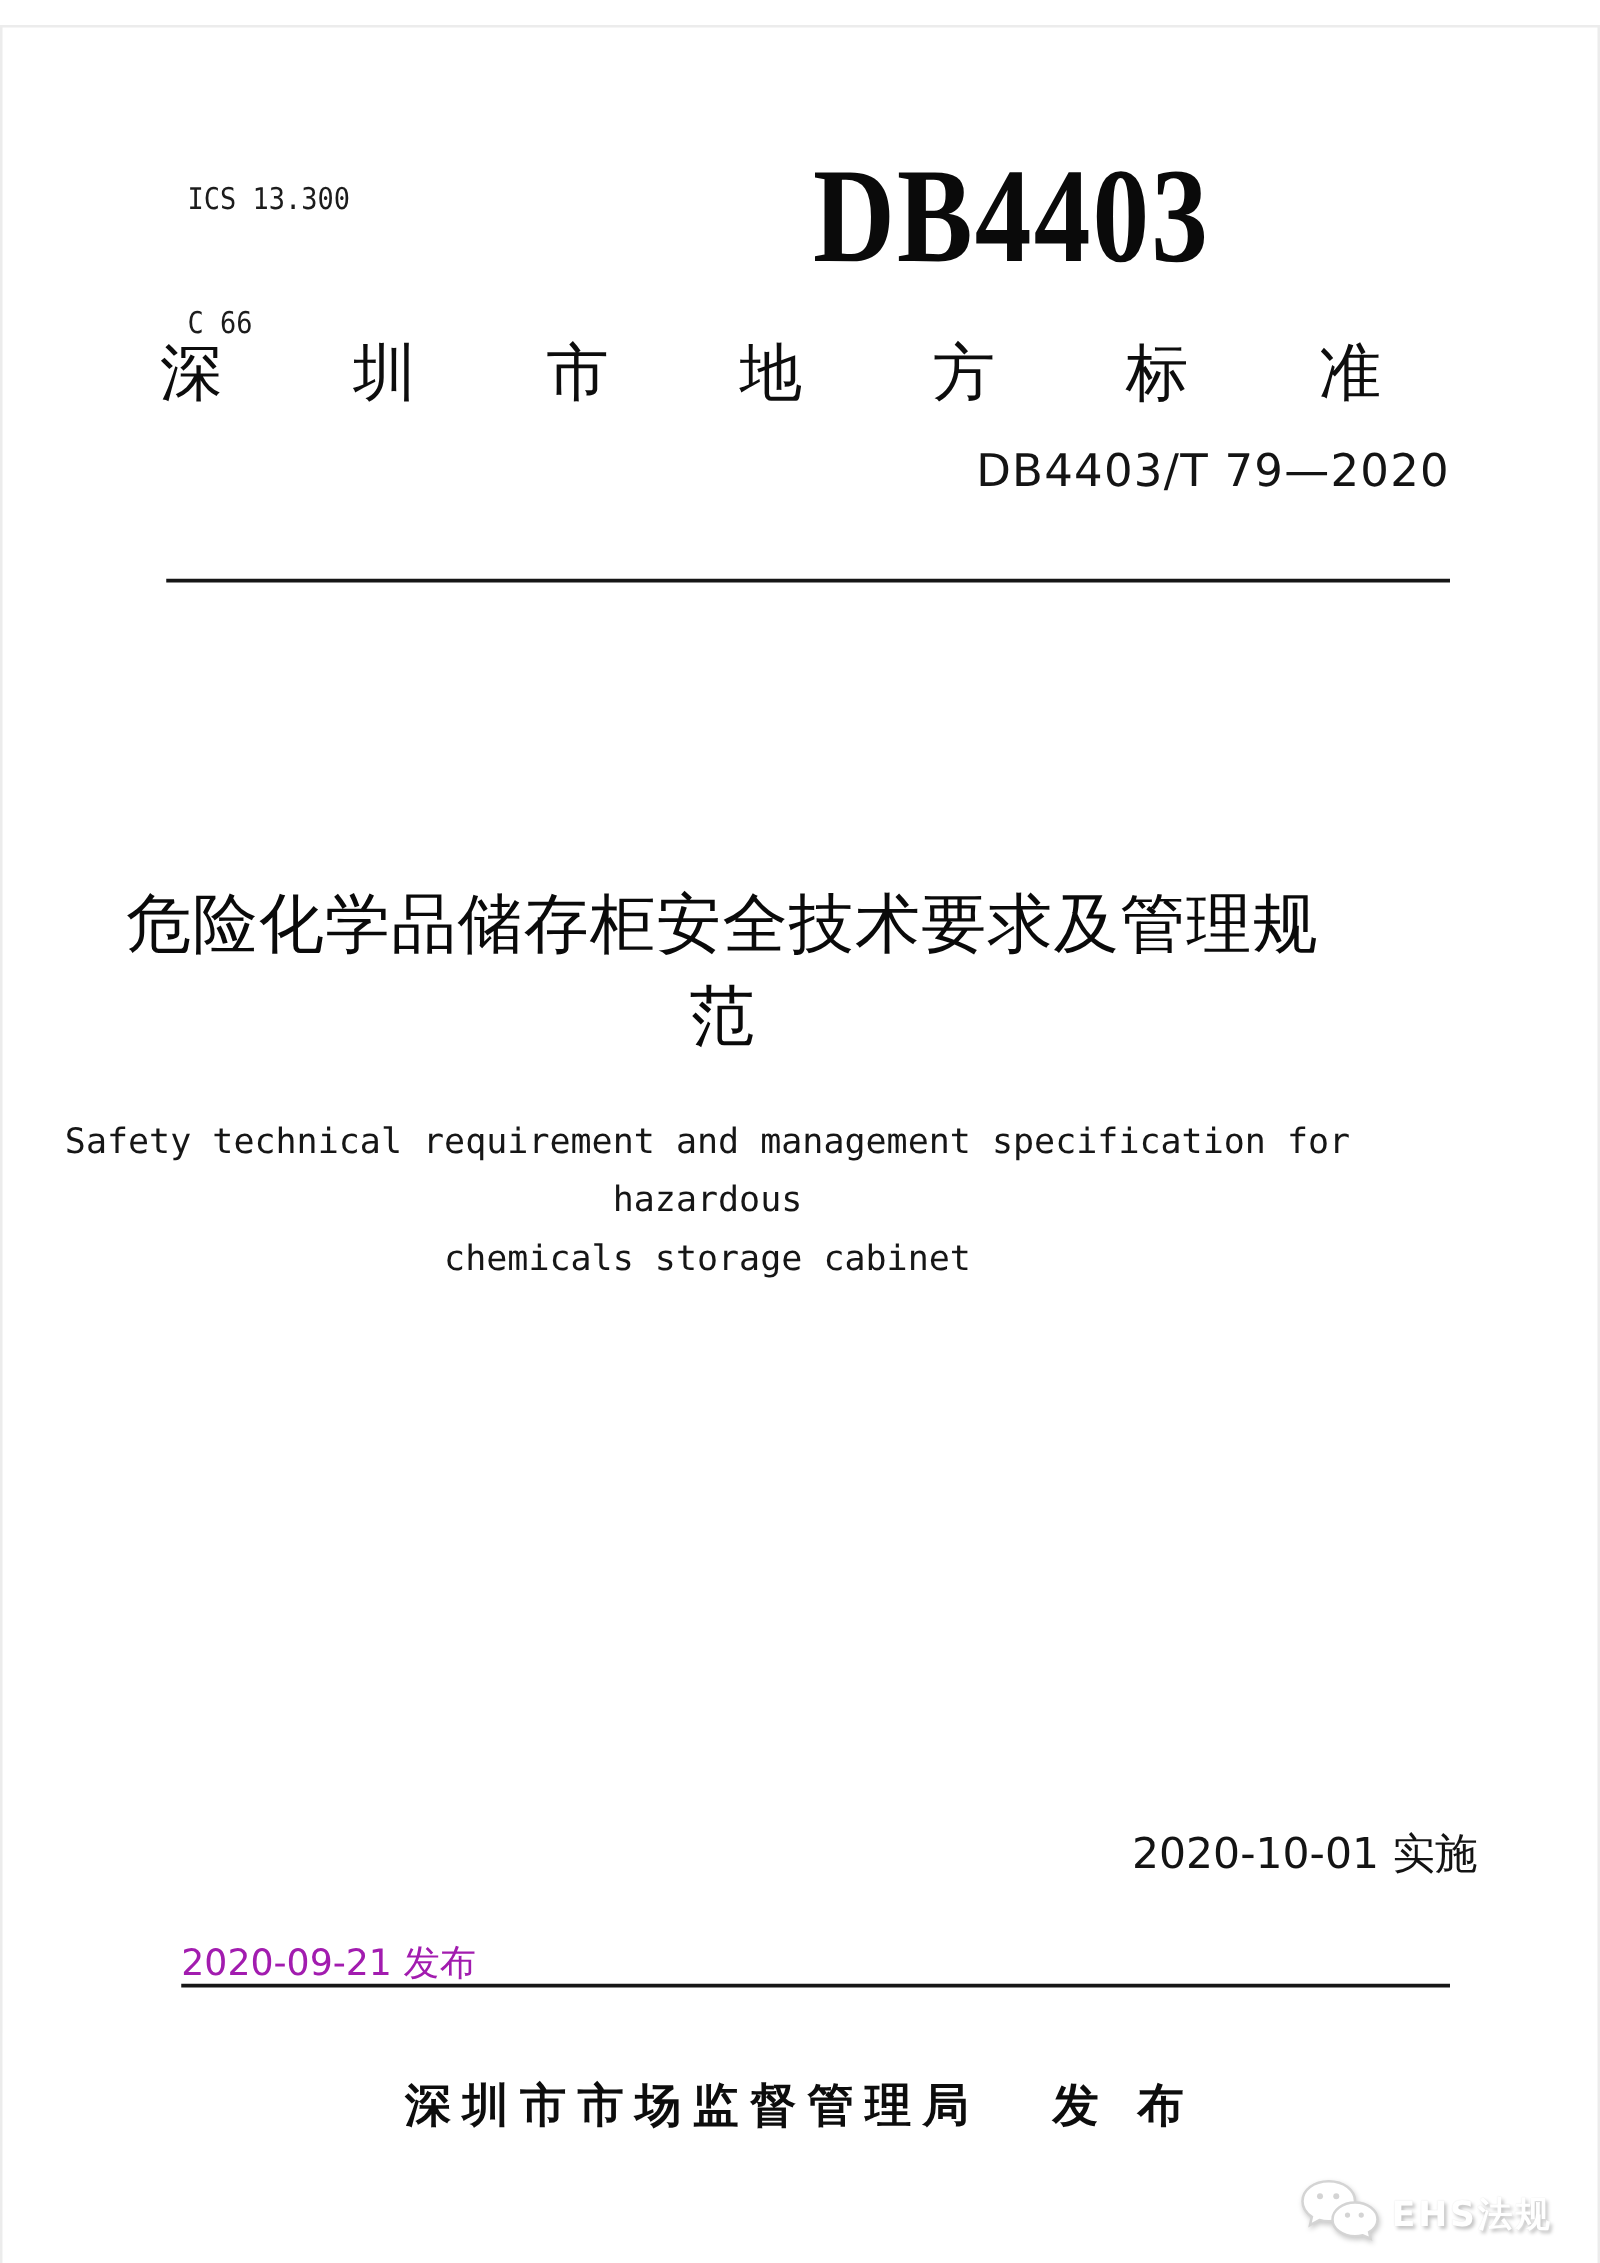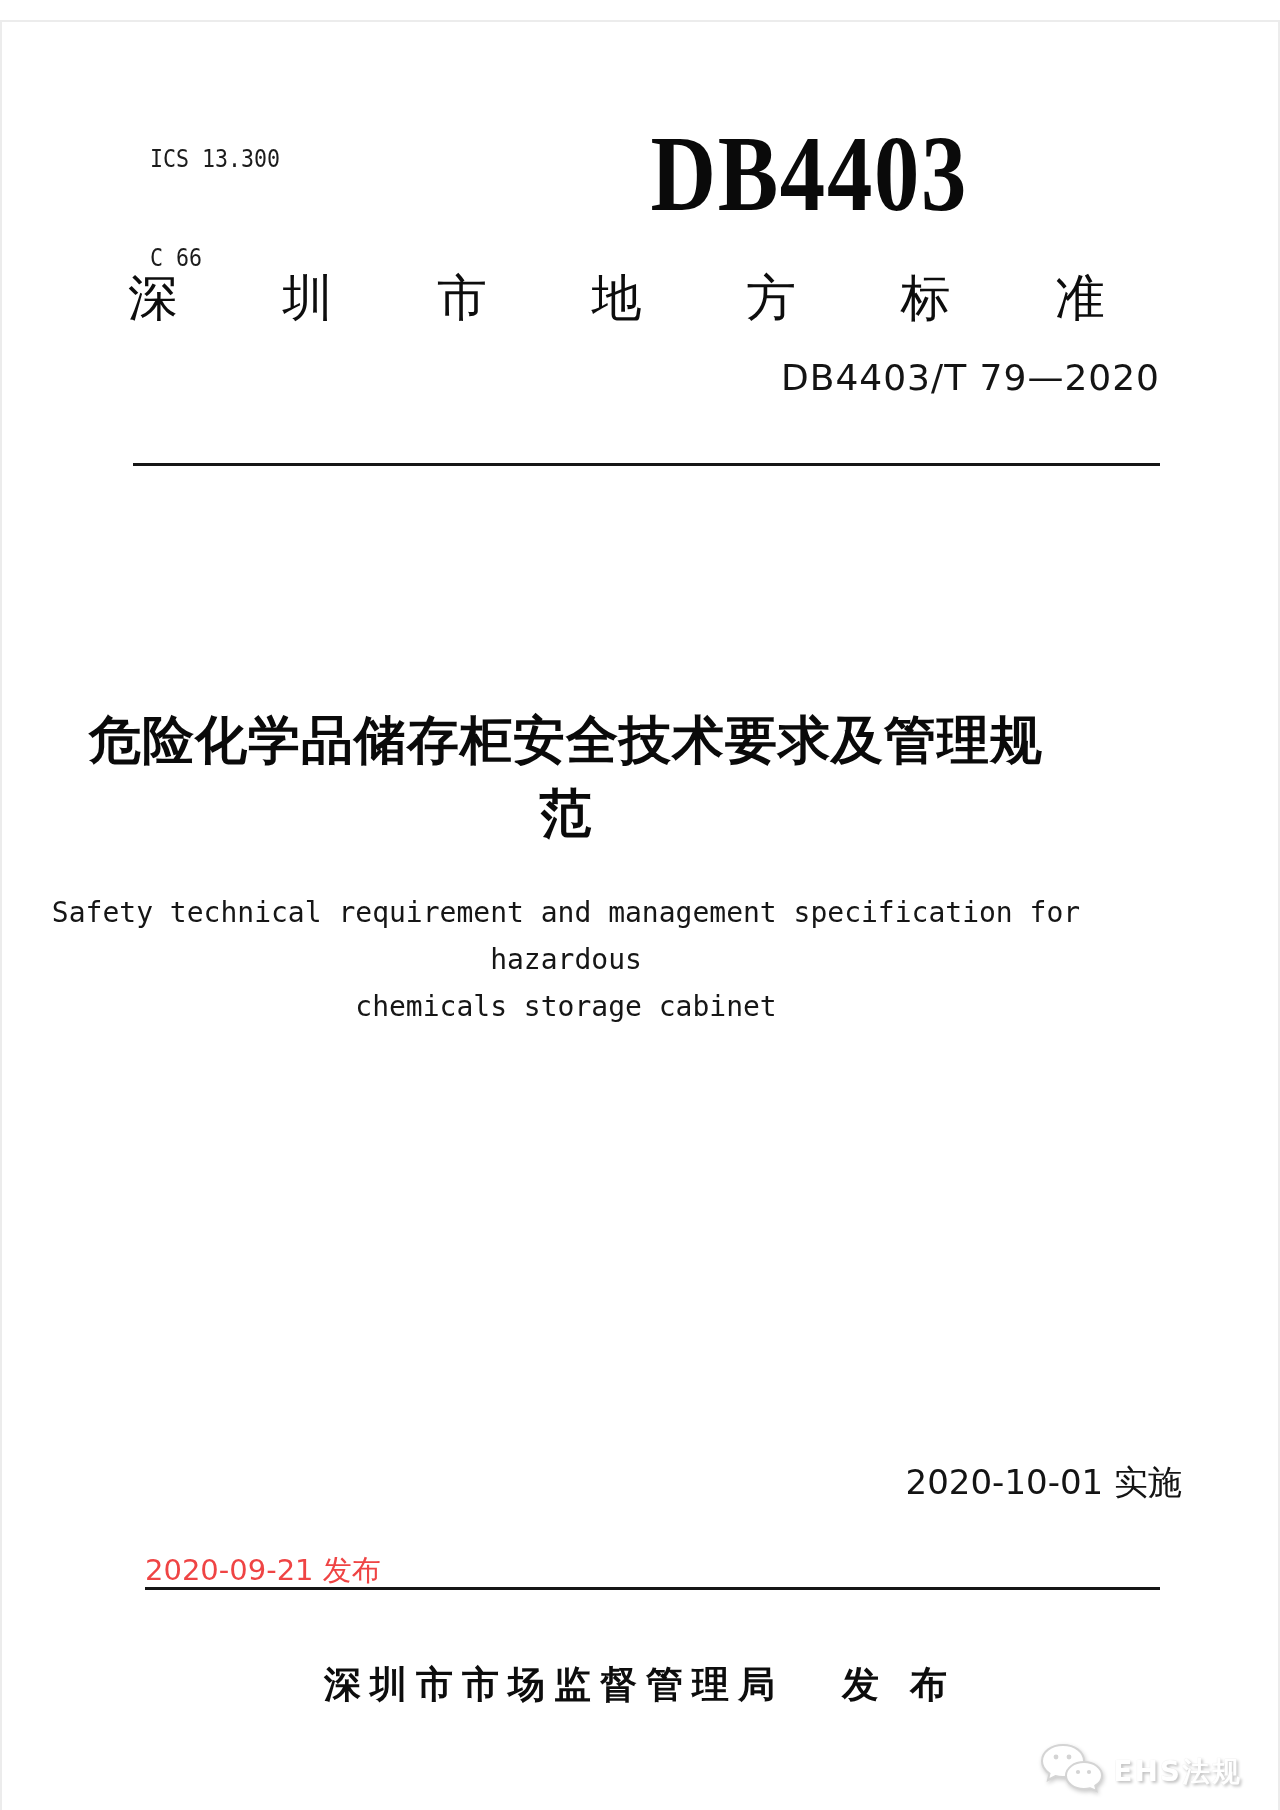--- a/index.html
+++ b/index.html
@@ -37,32 +37,32 @@
     position:absolute;right:120px;top:337px;
     font-size:36px;letter-spacing:1px;color:#141414;
     white-space:nowrap;
   }
   .rule-top{
     position:absolute;left:133px;right:120px;top:443px;
     height:3px;background:#161616;
   }
   .title-zh{
     position:absolute;left:0;top:684px;width:1132px;
-    text-align:center;font-weight:bold;
-    font-size:52px;line-height:73px;letter-spacing:1px;color:#0a0a0a;
+    text-align:center;font-weight:normal;
+    font-size:52px;line-height:73px;letter-spacing:1px;color:#0a0a0a;padding-left:12px;
   }
   .title-en{
     position:absolute;left:0;top:869px;width:1132px;
     text-align:center;
     font-family:"DejaVu Sans Mono", monospace;
     font-size:28px;line-height:47px;color:#161616;
   }
   .date-issue{
     position:absolute;left:145px;top:1531px;
-    font-size:29px;color:#ef4444;white-space:nowrap;
+    font-size:29px;color:#a21caf;white-space:nowrap;
   }
   .date-impl{
     position:absolute;right:98px;top:1440px;
     font-size:34px;color:#141414;white-space:nowrap;
   }
   .rule-bottom{
     position:absolute;left:145px;right:120px;top:1567px;
     height:3px;background:#161616;
   }
   .publisher-row{

